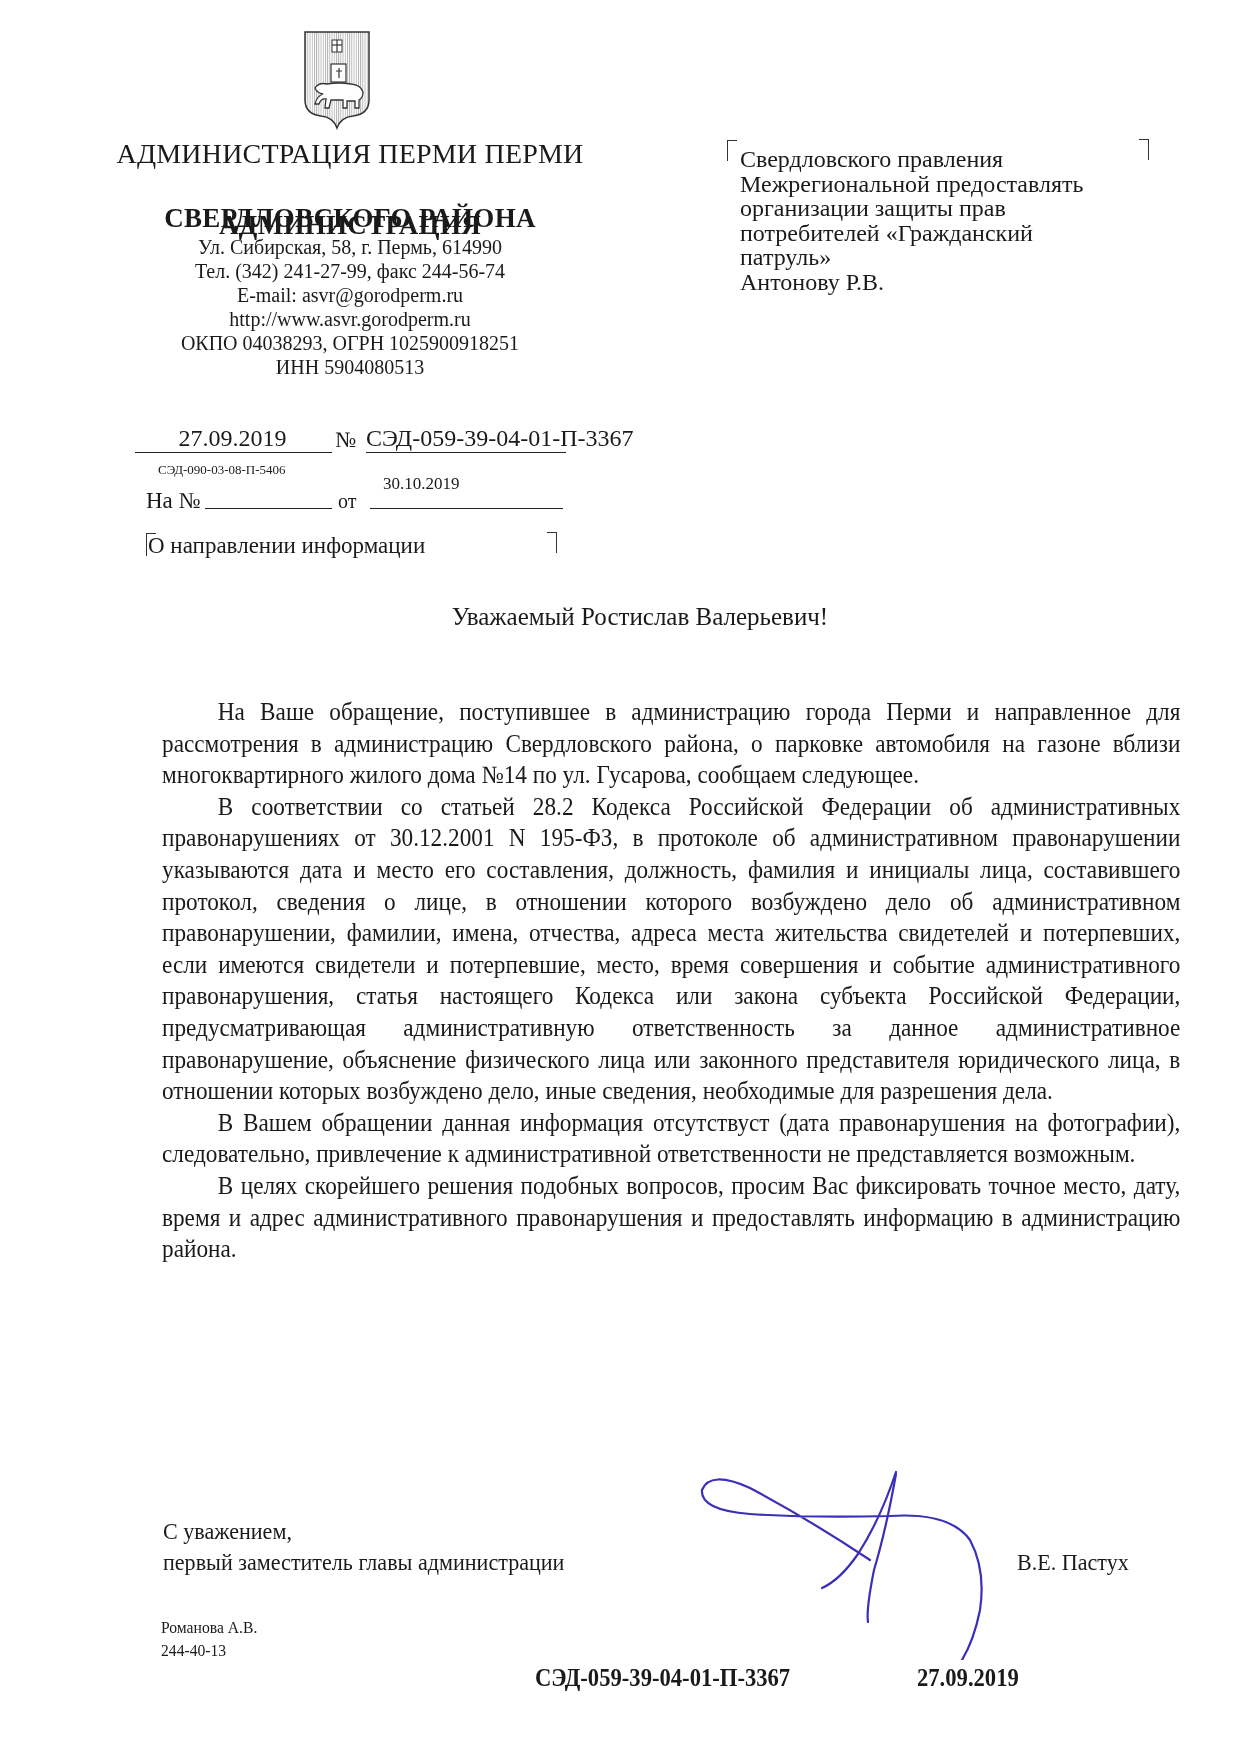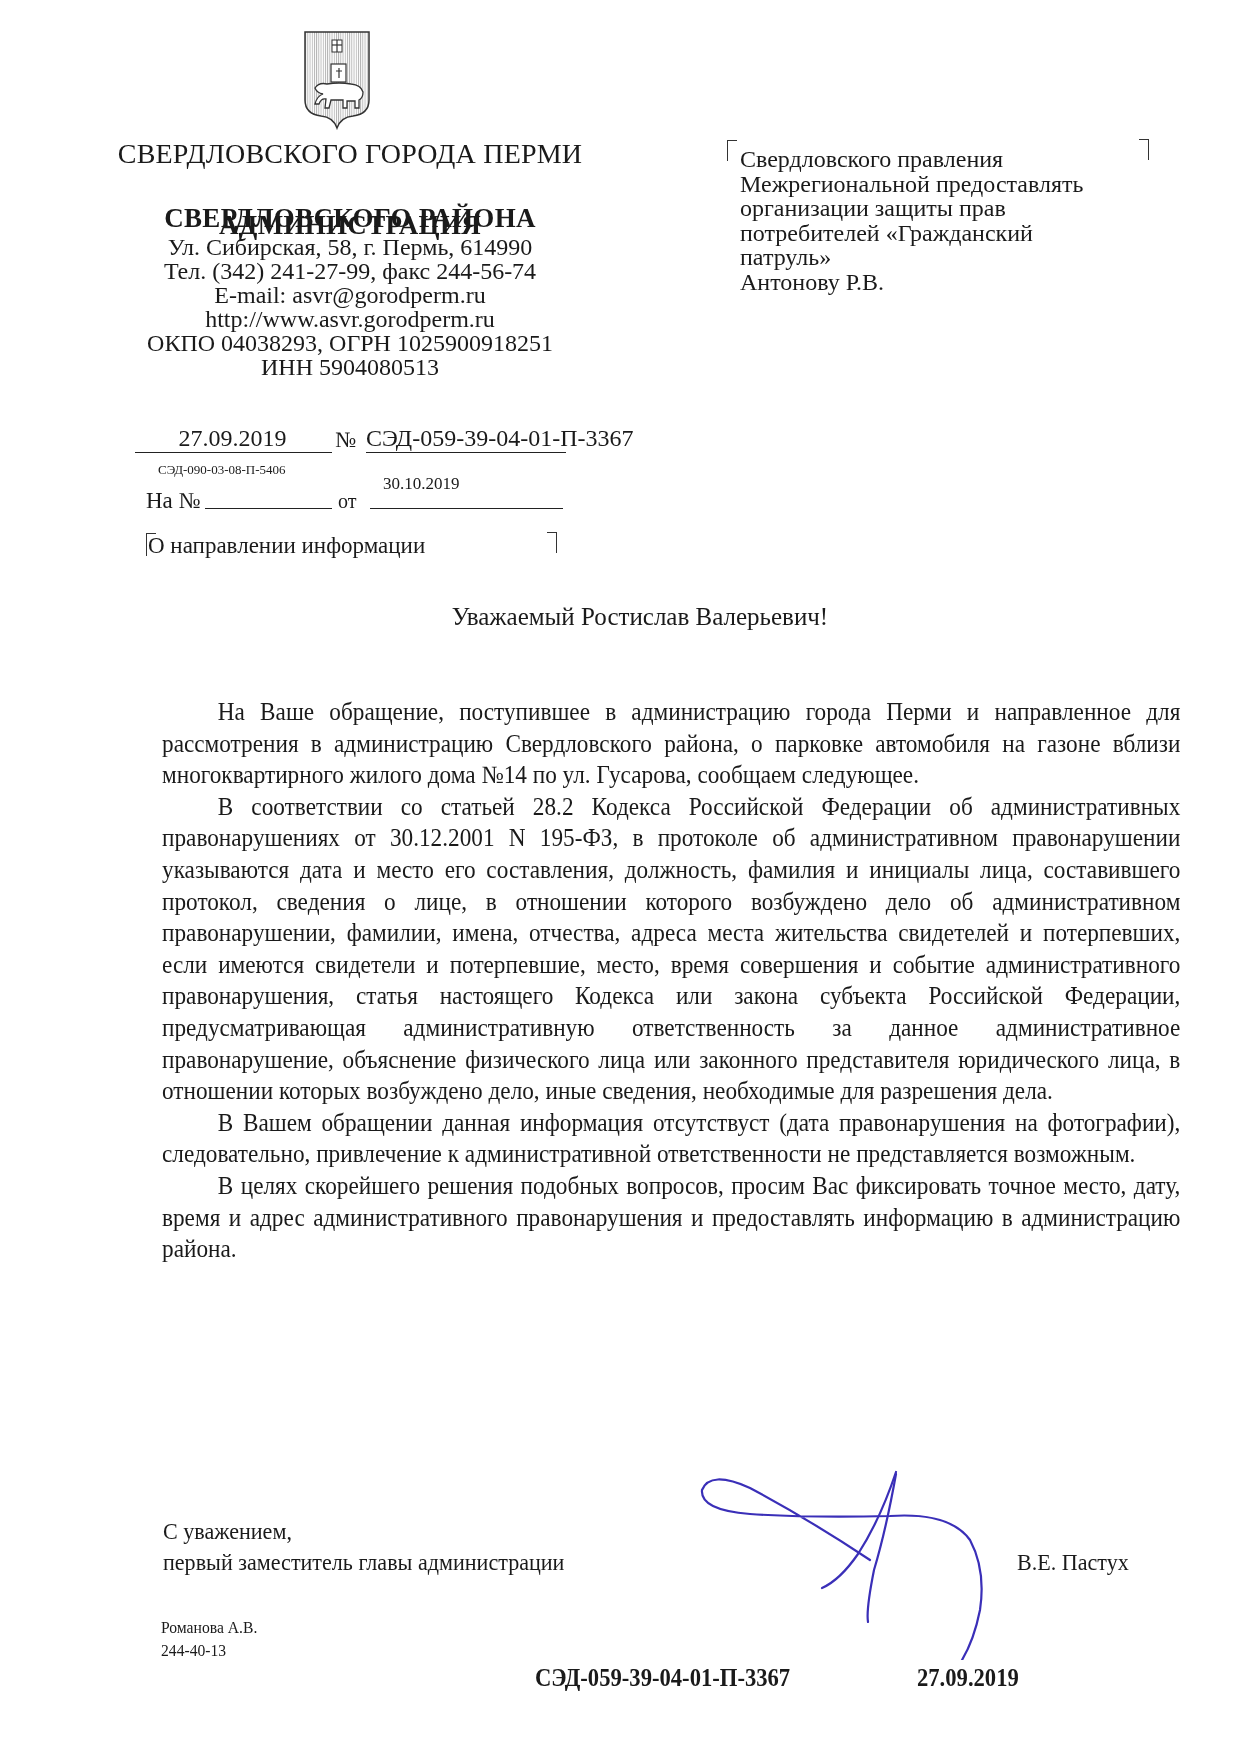--- a/index.html
+++ b/index.html
@@ -6,21 +6,21 @@
     body { width: 1240px; height: 1753px; position: relative; overflow: hidden; color: #1a1a1a; font-family: "Liberation Serif", "DejaVu Serif", serif; }
     .abs { position: absolute; }
 
     
     #coat { left: 303px; top: 30px; width: 66px; width: 68px; height: 100px; }
     .lh { left: 80px; width: 540px; text-align: center; }
     .lh-city { top: 138px; font-size: 28px; letter-spacing: 0.2px; }
     .lh-dist { font-size: 27px; font-weight: bold; letter-spacing: 0.3px; }
     .lh-dist1 { top: 186px; margin-top: 24px; }
     .lh-dist2 { top: 203px; }
-    .lh-line { font-size: 24px; line-height: 23px; }
+    .lh-line { font-size: 20px; line-height: 23px; }
     .lh-addr { top: 236px; }
     .lh-tel  { top: 260px; }
     .lh-mail { top: 284px; }
     .lh-web  { top: 308px; }
     .lh-okpo { top: 332px; }
     .lh-inn  { top: 356px; }
 
     
     .reg-date { left: 135px; top: 425px; width: 195px; text-align: center; font-size: 24px; }
     .reg-date-line { left: 135px; top: 452px; width: 197px; height: 1px; background: #222; }
@@ -79,21 +79,21 @@
   <line x1="34" y1="10" x2="34" y2="22" stroke="#333" stroke-width="1.2"></line>
   <line x1="29" y1="15" x2="39" y2="15" stroke="#333" stroke-width="1.2"></line>
 
   <rect x="28" y="34" width="15" height="18" fill="#fff" stroke="#333" stroke-width="1.2"></rect>
   <line x1="36" y1="38" x2="36" y2="48" stroke="#333" stroke-width="1.2"></line>
   <line x1="33" y1="41" x2="39" y2="41" stroke="#333" stroke-width="1"></line>
 
   <path d="M12 58 Q16 52 24 54 Q36 52 48 54 Q58 55 60 62 Q60 68 56 70 L56 78 L52 78 L52 71 L44 71 L44 78 L40 78 L40 70 L28 70 L26 78 L22 78 L23 69 Q18 68 16 74 L12 74 Q14 66 20 64 Q14 63 12 58 Z" fill="#fff" stroke="#333" stroke-width="1.3"></path>
 </svg>
 
-<div class="abs lh lh-city">СВЕРДЛОВСКОГО ГОРОДА ПЕРМИ</div>
+<div class="abs lh lh-city">АДМИНИСТРАЦИЯ ПЕРМИ ПЕРМИ</div>
 <div class="abs lh lh-dist lh-dist1">АДМИНИСТРАЦИЯ</div>
 <div class="abs lh lh-dist lh-dist2">СВЕРДЛОВСКОГО РАЙОНА</div>
 <div class="abs lh lh-line lh-addr">Ул. Сибирская, 58, г. Пермь, 614990</div>
 <div class="abs lh lh-line lh-tel">Тел. (342) 241-27-99, факс 244-56-74</div>
 <div class="abs lh lh-line lh-mail">E-mail: asvr@gorodperm.ru</div>
 <div class="abs lh lh-line lh-web">http://www.asvr.gorodperm.ru</div>
 <div class="abs lh lh-line lh-okpo">ОКПО 04038293, ОГРН 1025900918251</div>
 <div class="abs lh lh-line lh-inn">ИНН 5904080513</div>
 
 <div class="abs reg-date">27.09.2019</div>

